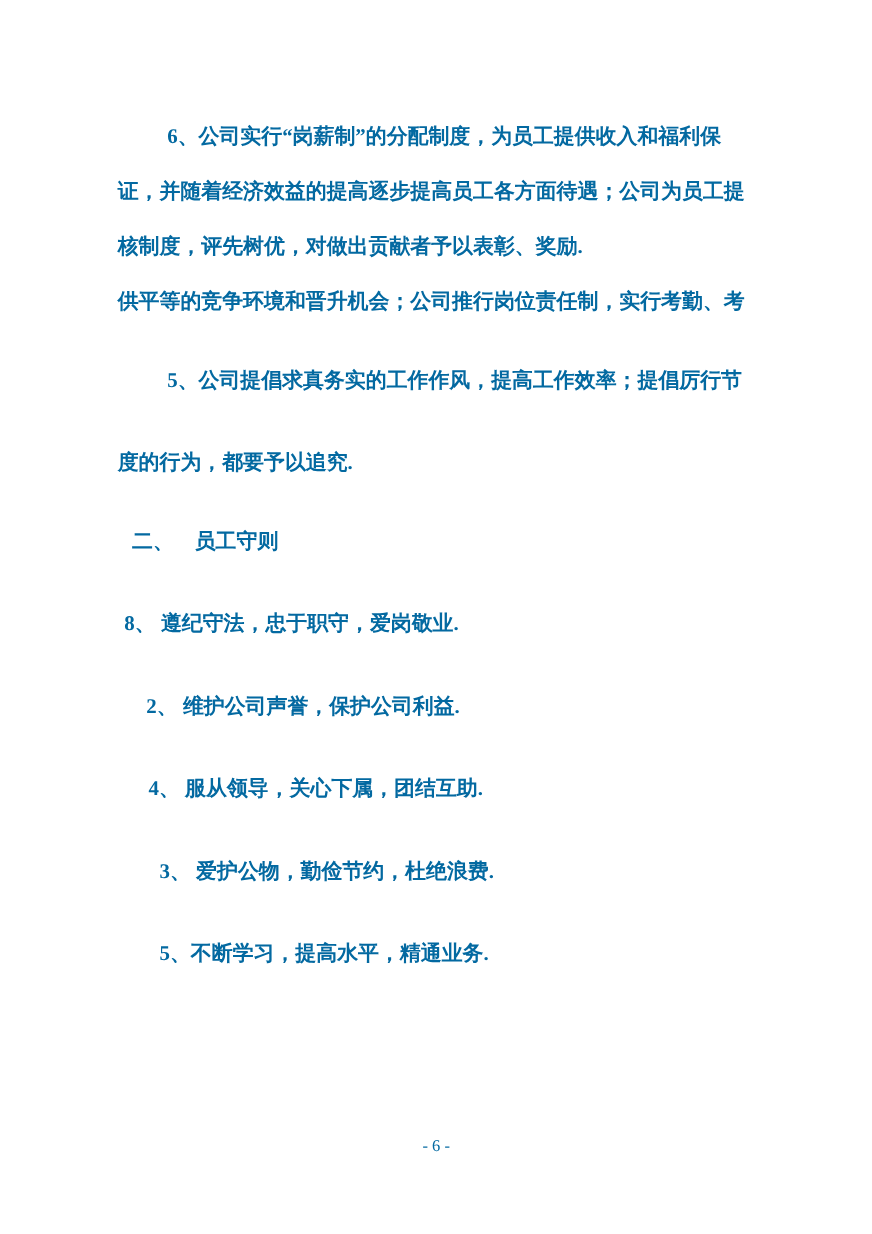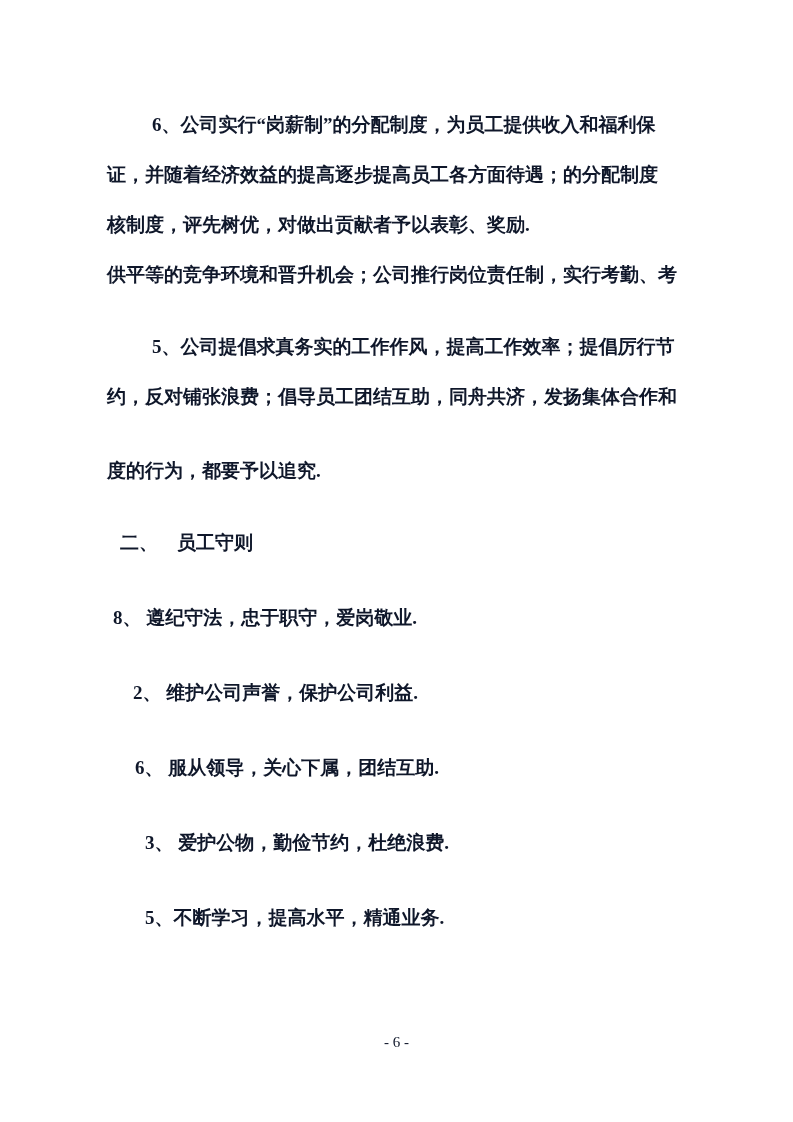--- a/index.html
+++ b/index.html
@@ -8,21 +8,21 @@
     background: #ffffff;
   }
   .page {
     position: relative;
     width: 793px;
     height: 1122px;
     background: #ffffff;
     overflow: hidden;
     font-family: "Liberation Serif", "DejaVu Serif", serif;
     font-weight: bold;
-    color: #0f172a;
+    color: #0369a1;
   }
   .content {
     position: absolute;
     left: 107px;
     top: 100px;
     width: 580px;
     font-size: 19px;
   }
   .line {
     height: 50px;
@@ -61,48 +61,47 @@
   }
 </style>
 </head>
 <body>
 
 <div class="page">
   <div class="content">
 
     <div class="paragraph">
       <div class="line first-line">6、公司实行“岗薪制”的分配制度，为员工提供收入和福利保</div>
-      <div class="line">证，并随着经济效益的提高逐步提高员工各方面待遇；的分配制度</div>
+      <div class="line">证，并随着经济效益的提高逐步提高员工各方面待遇；公司为员工提</div>
       <div class="line">核制度，评先树优，对做出贡献者予以表彰、奖励.</div>
       <div class="line">供平等的竞争环境和晋升机会；公司推行岗位责任制，实行考勤、考</div>
     </div>
 
     <div class="spacer-a"></div>
 
     <div class="paragraph">
       <div class="line first-line">5、公司提倡求真务实的工作作风，提高工作效率；提倡厉行节</div>
-      <div class="line">约，反对铺张浪费；倡导员工团结互助，同舟共济，发扬集体合作和</div>
     </div>
 
     <div class="spacer-b"></div>
 
     <div class="paragraph">
       <div class="line">度的行为，都要予以追究.</div>
     </div>
 
     <div class="spacer-a"></div>
 
     <div class="line header-line">二、　员工守则</div>
 
     <div class="spacer-c"></div>
 
     <div class="list">
       <div class="line item item-1">8、 遵纪守法，忠于职守，爱岗敬业.</div>
       <div class="line item item-2">2、 维护公司声誉，保护公司利益.</div>
-      <div class="line item item-3">6、 服从领导，关心下属，团结互助.</div>
+      <div class="line item item-3">4、 服从领导，关心下属，团结互助.</div>
       <div class="line item item-4">3、 爱护公物，勤俭节约，杜绝浪费.</div>
       <div class="line item item-5">5、不断学习，提高水平，精通业务.</div>
     </div>
 
   </div>
 
   <div class="footer">- 6 -</div>
 </div>
 
 </body></html>

